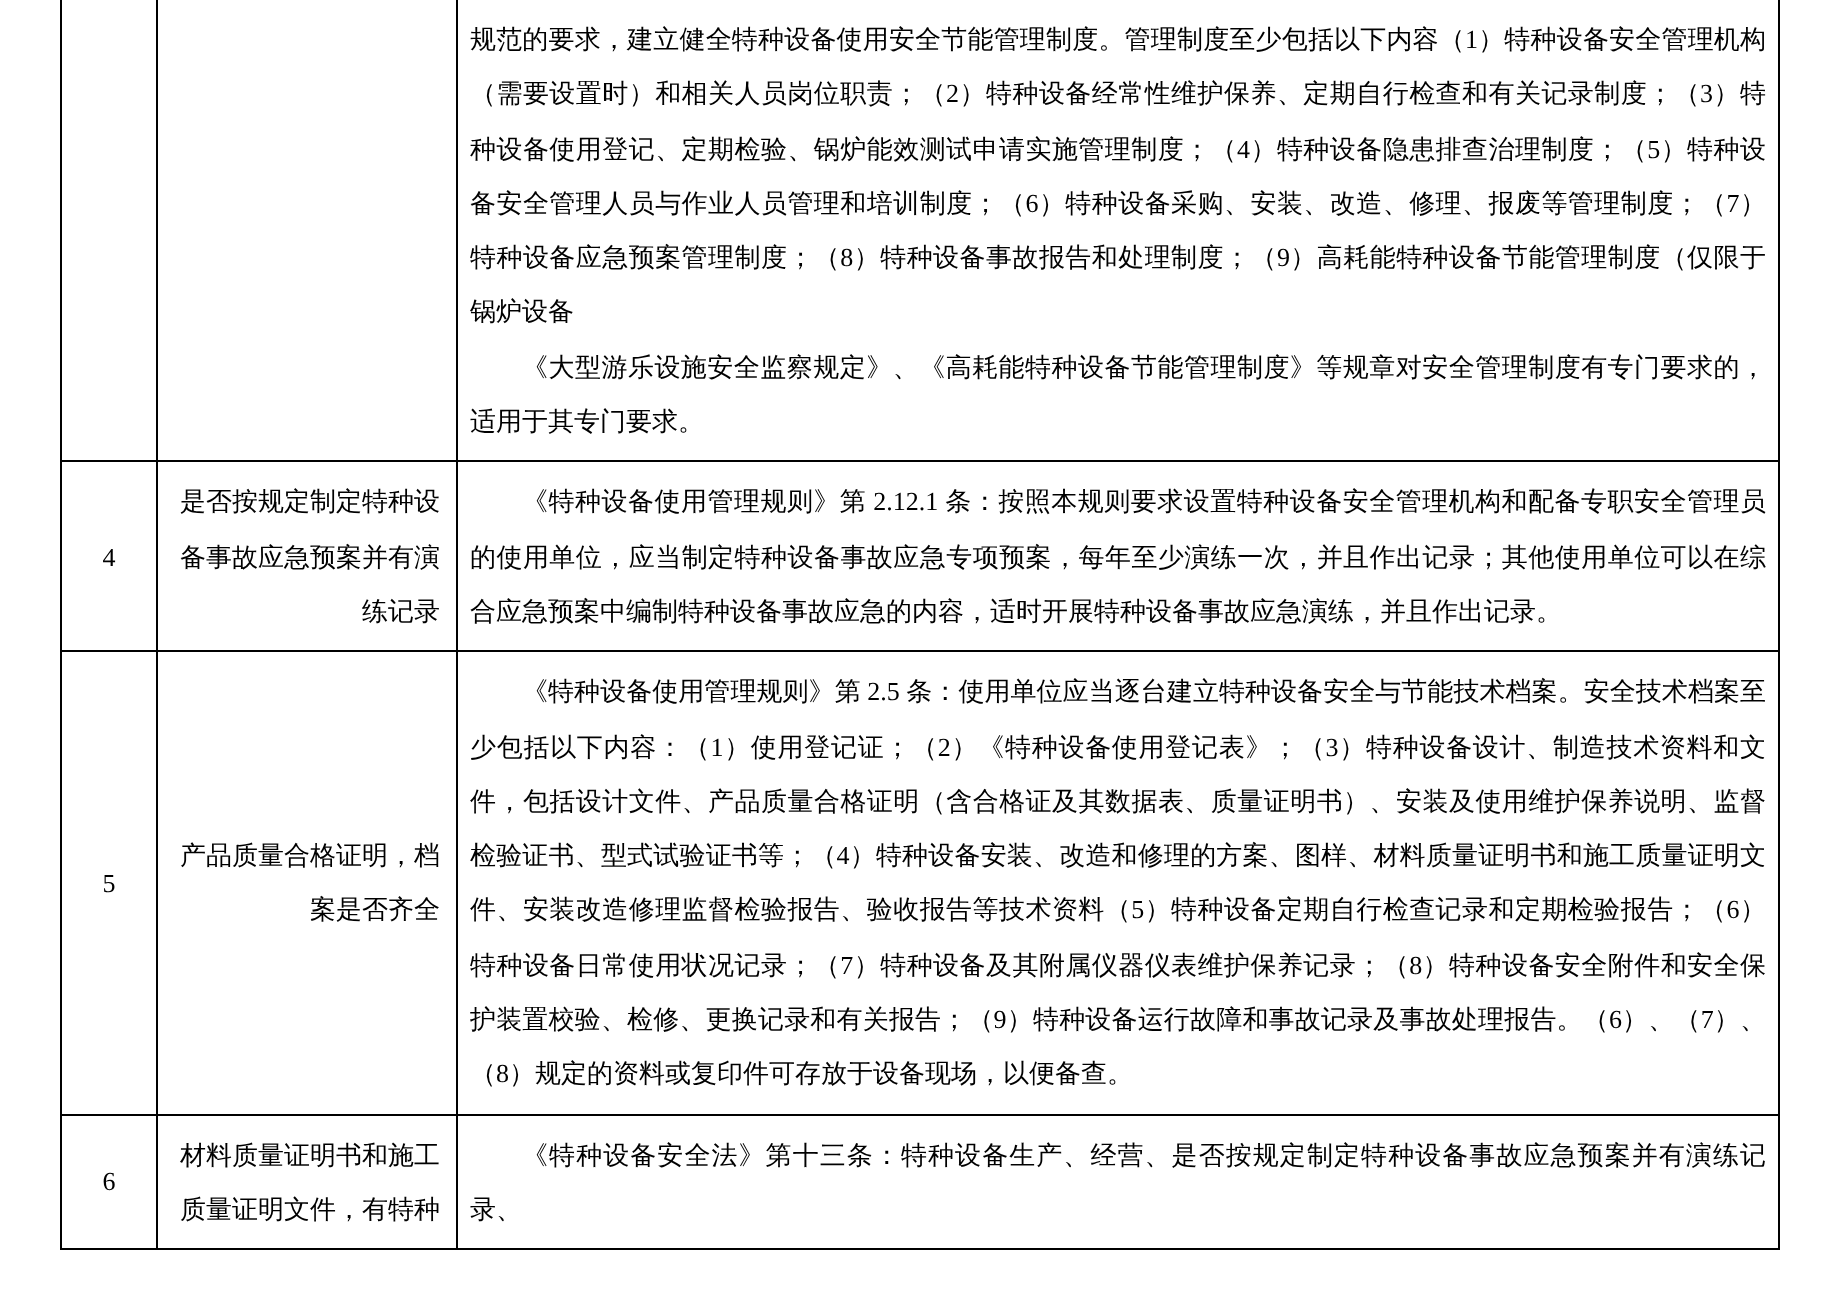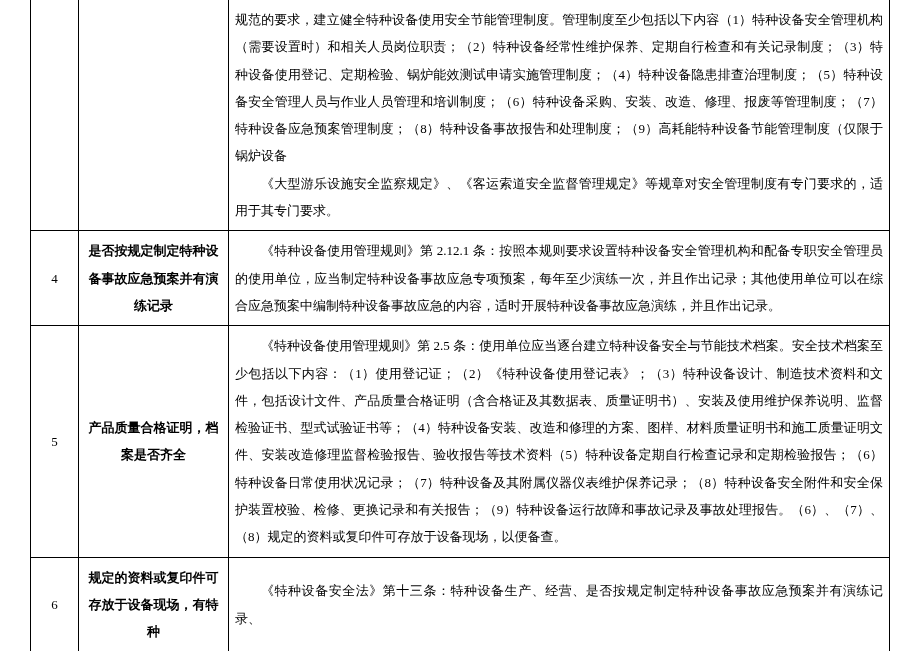--- a/index.html
+++ b/index.html
@@ -27,22 +27,21 @@
       padding: 6px 8px;
       vertical-align: middle;
       box-sizing: border-box;
     }
     td.num {
       width: 48px;
       text-align: center;
     }
     td.label {
       width: 150px;
-      text-align: center;
-      font-weight: bold;
+      text-align: right;
     }
     td.desc {
       text-align: justify;
       text-justify: inter-ideograph;
       padding-left: 6px;
       padding-right: 6px;
     }
     td.desc p {
       margin: 0;
       text-indent: 2em;
@@ -64,39 +63,39 @@
 <body>
 
 <div class="page">
   <table>
     <tbody id="tbody">
         <tr class="first">
           <td class="num"></td>
           <td class="label"></td>
           <td class="desc">
             <p class="noind">规范的要求，建立健全特种设备使用安全节能管理制度。管理制度至少包括以下内容（1）特种设备安全管理机构（需要设置时）和相关人员岗位职责；（2）特种设备经常性维护保养、定期自行检查和有关记录制度；（3）特种设备使用登记、定期检验、锅炉能效测试申请实施管理制度；（4）特种设备隐患排查治理制度；（5）特种设备安全管理人员与作业人员管理和培训制度；（6）特种设备采购、安装、改造、修理、报废等管理制度；（7）特种设备应急预案管理制度；（8）特种设备事故报告和处理制度；（9）高耗能特种设备节能管理制度（仅限于锅炉设备</p>
-            <p>《大型游乐设施安全监察规定》、《客运索道安全监督管理规定》等规章对安全管理制度有专门要求的，适用于其专门要求。</p>
+            <p>《大型游乐设施安全监察规定》、《高耗能特种设备节能管理制度》等规章对安全管理制度有专门要求的，适用于其专门要求。</p>
           </td>
         </tr>
         <tr>
           <td class="num">4</td>
           <td class="label">是否按规定制定特种设备事故应急预案并有演练记录</td>
           <td class="desc">
             <p>《特种设备使用管理规则》第 2.12.1 条：按照本规则要求设置特种设备安全管理机构和配备专职安全管理员的使用单位，应当制定特种设备事故应急专项预案，每年至少演练一次，并且作出记录；其他使用单位可以在综合应急预案中编制特种设备事故应急的内容，适时开展特种设备事故应急演练，并且作出记录。</p>
           </td>
         </tr>
         <tr>
           <td class="num">5</td>
           <td class="label">产品质量合格证明，档案是否齐全</td>
           <td class="desc">
             <p>《特种设备使用管理规则》第 2.5 条：使用单位应当逐台建立特种设备安全与节能技术档案。安全技术档案至少包括以下内容：（1）使用登记证；（2）《特种设备使用登记表》；（3）特种设备设计、制造技术资料和文件，包括设计文件、产品质量合格证明（含合格证及其数据表、质量证明书）、安装及使用维护保养说明、监督检验证书、型式试验证书等；（4）特种设备安装、改造和修理的方案、图样、材料质量证明书和施工质量证明文件、安装改造修理监督检验报告、验收报告等技术资料（5）特种设备定期自行检查记录和定期检验报告；（6）特种设备日常使用状况记录；（7）特种设备及其附属仪器仪表维护保养记录；（8）特种设备安全附件和安全保护装置校验、检修、更换记录和有关报告；（9）特种设备运行故障和事故记录及事故处理报告。（6）、（7）、（8）规定的资料或复印件可存放于设备现场，以便备查。</p>
           </td>
         </tr>
         <tr>
           <td class="num">6</td>
-          <td class="label">规定的资料或复印件可存放于设备现场，有特种</td>
+          <td class="label">材料质量证明书和施工质量证明文件，有特种</td>
           <td class="desc">
             <p>《特种设备安全法》第十三条：特种设备生产、经营、是否按规定制定特种设备事故应急预案并有演练记录、</p>
           </td>
         </tr>
       </tbody>
   </table>
 </div>
 
 </body></html>

